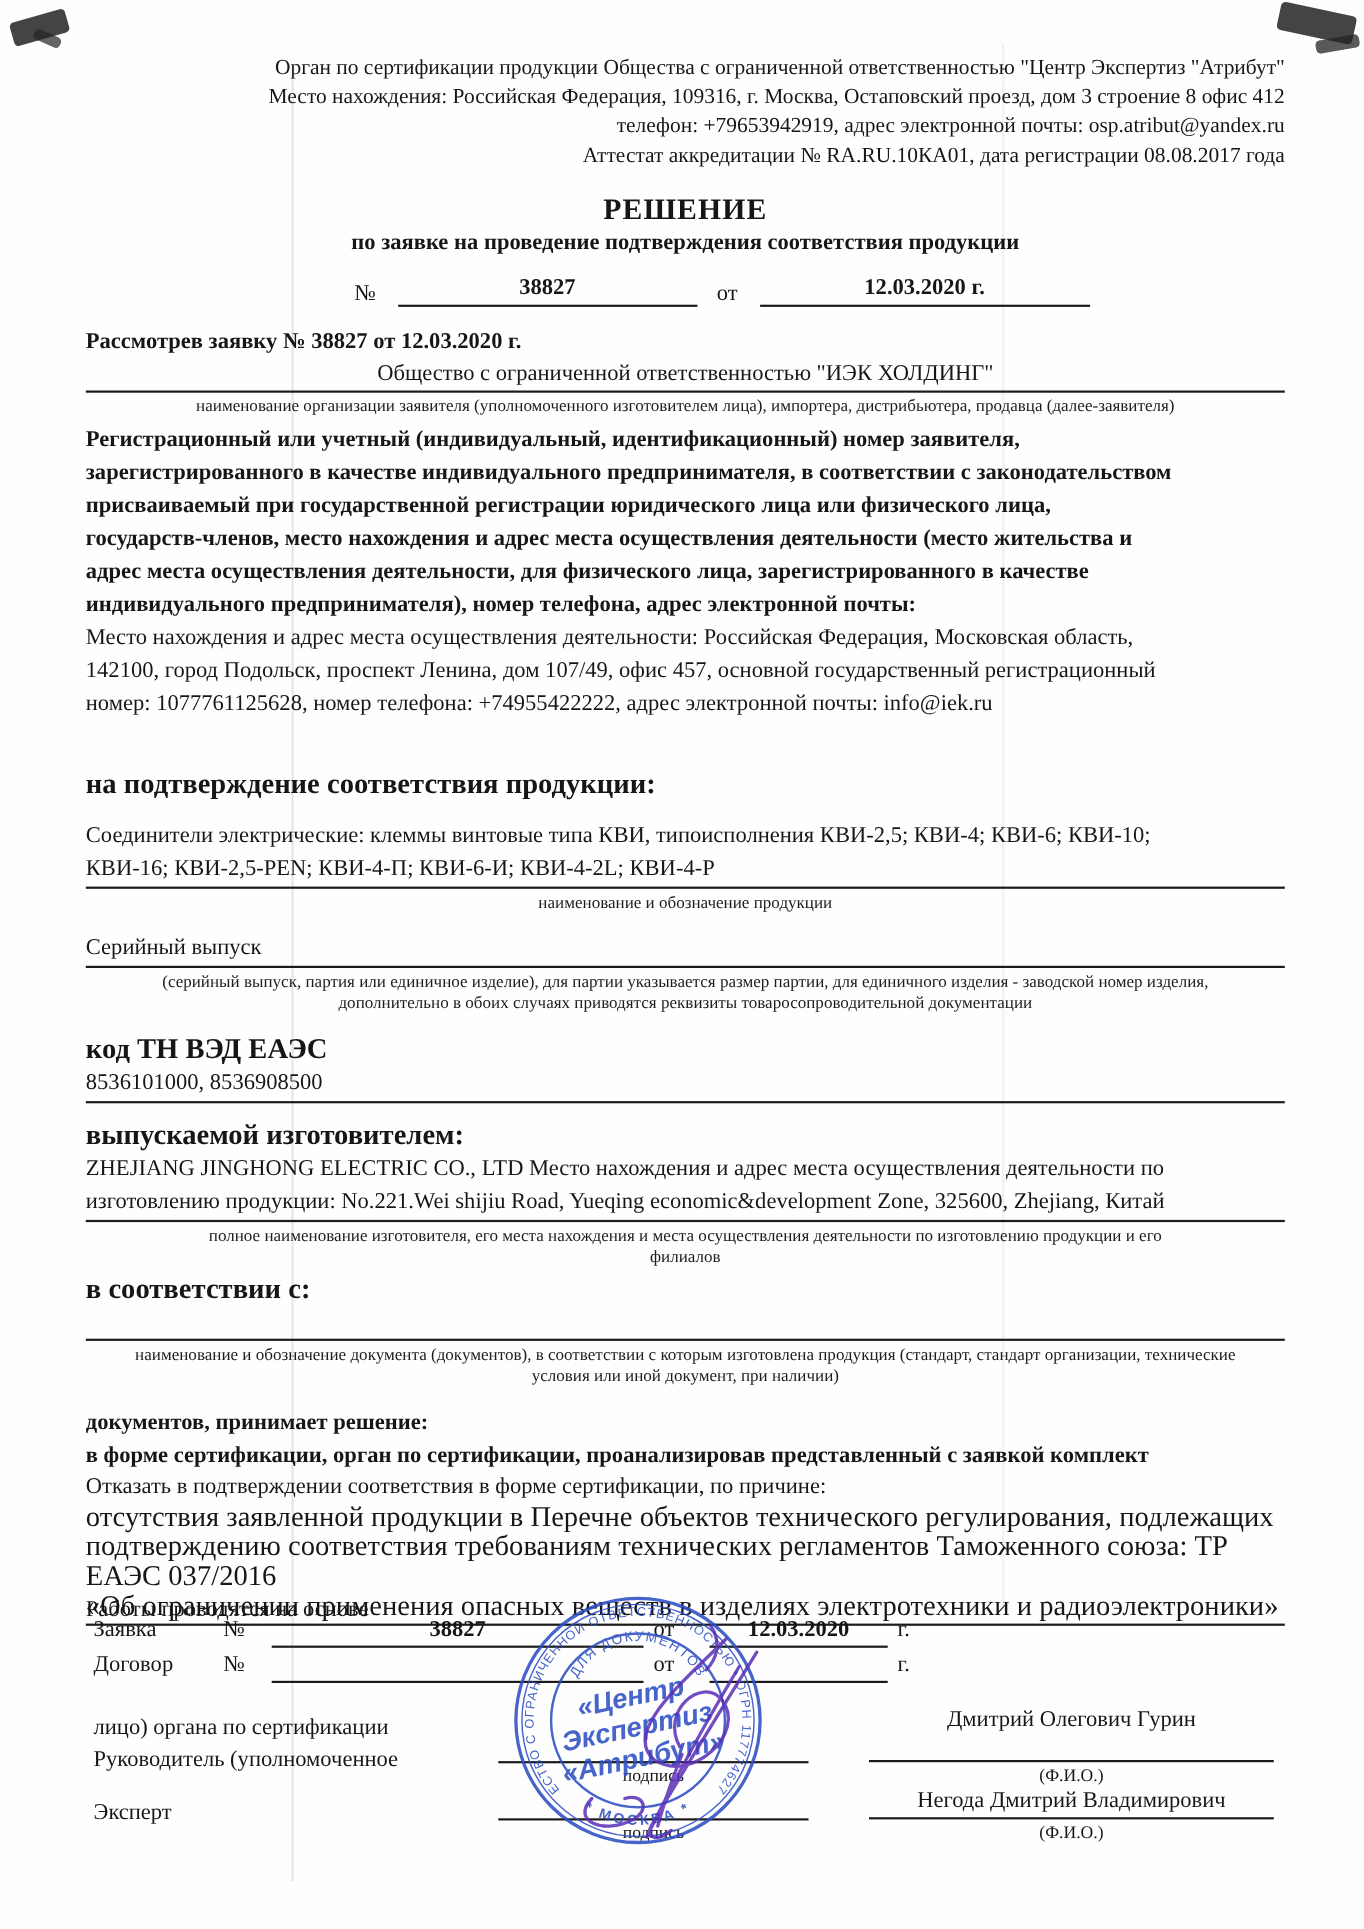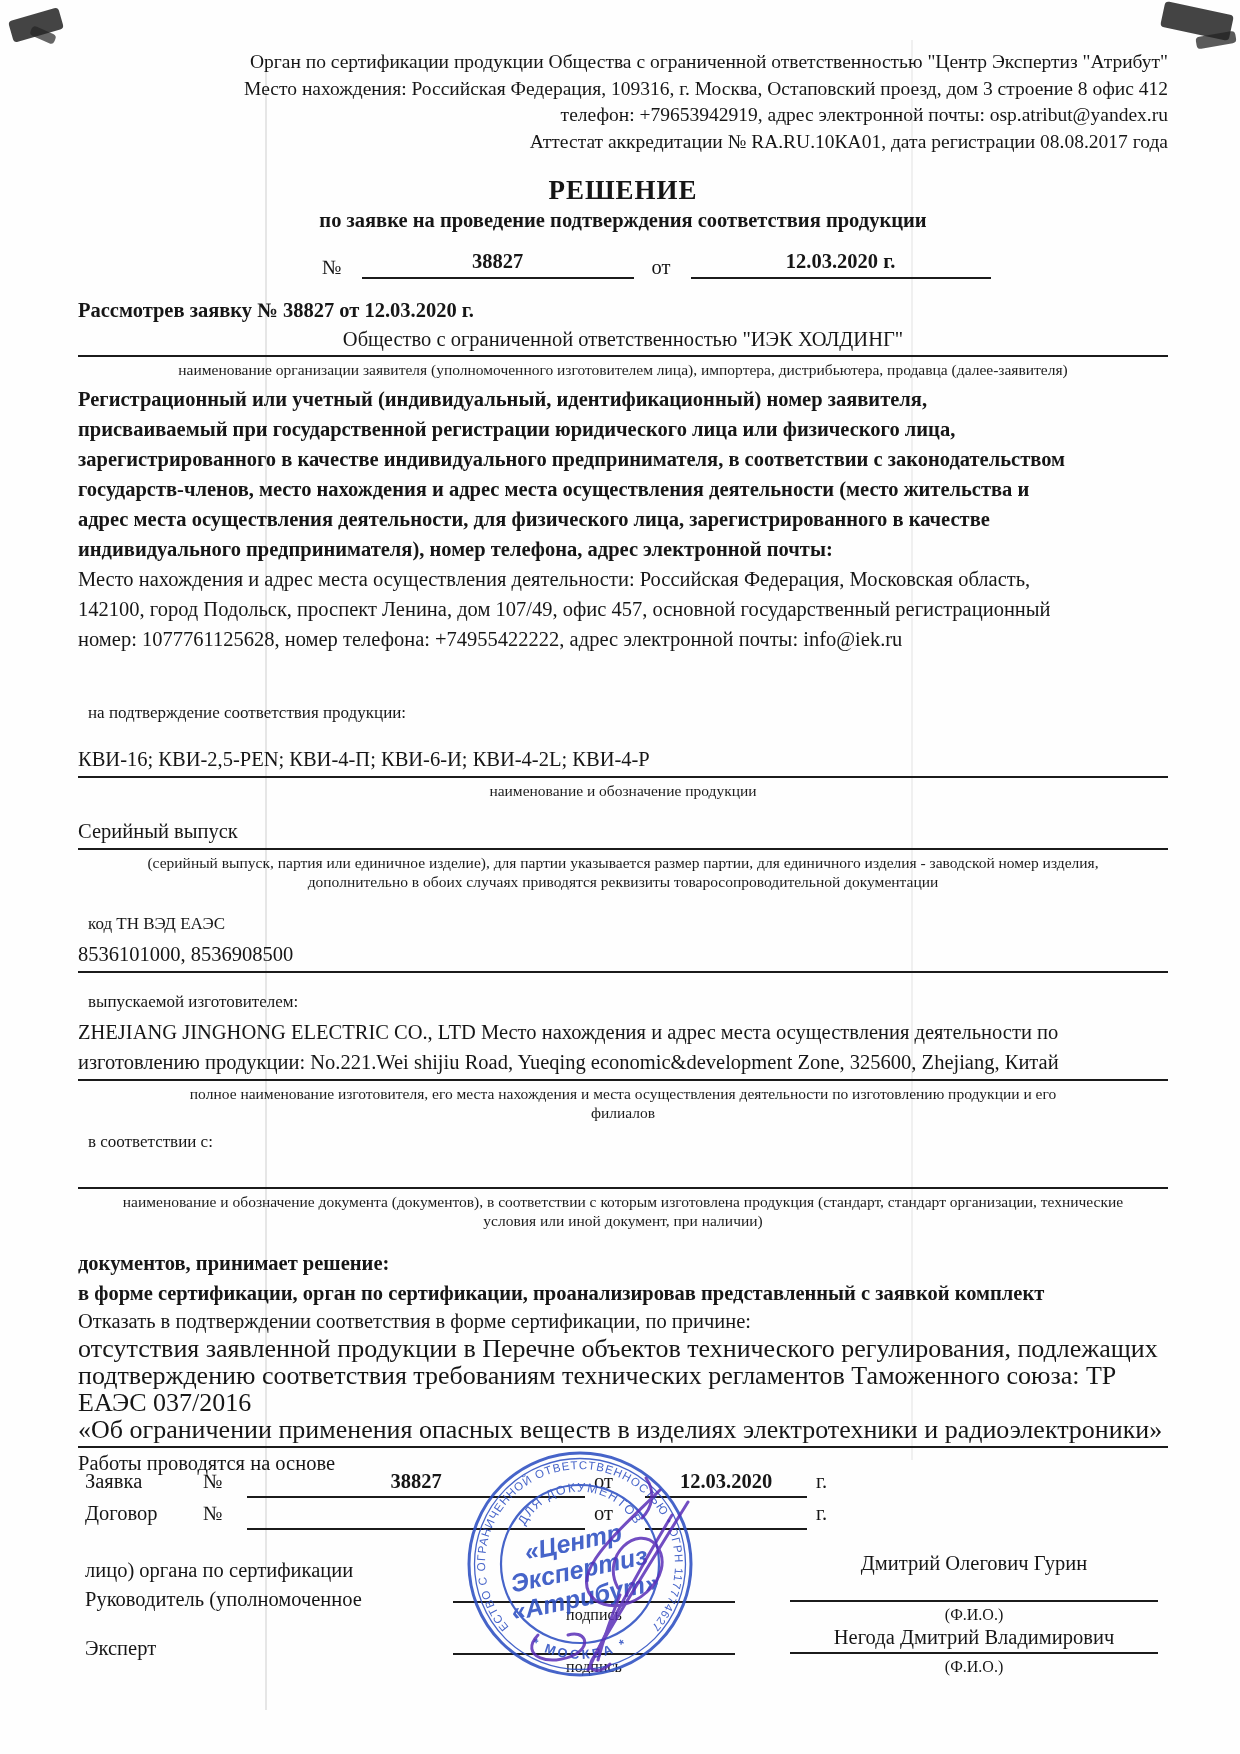--- a/index.html
+++ b/index.html
@@ -26,21 +26,21 @@
   .u2{width:300px;margin-left:20px;}
   .fromlbl{margin-left:18px;}
   .review{margin-top:16px;font-size:20.5px;font-weight:bold;line-height:28px;}
   .center-ul{margin-top:2px;text-align:center;font-size:20.5px;line-height:27px;border-bottom:2.5px solid #1b1b1b;padding-bottom:2px;}
   .caption{margin:3px auto 0 auto;text-align:center;font-size:15.5px;line-height:19px;color:#1c1c1c;}
   .cap-w{max-width:1045px;}
   .cap-n{max-width:930px;}
   .par{font-size:20.5px;line-height:30px;}
   .par-bold{font-weight:bold;}
   .mt5{margin-top:5px;} .mt14{margin-top:14px;} .mt16{margin-top:16px;} .mt18{margin-top:18px;} .mt44{margin-top:44px;}
-  .sect{font-size:17px;font-weight:normal;line-height:30px;margin-left:10px;}
+  .sect{font-size:26px;font-weight:bold;line-height:30px;}
   .ublock{border-bottom:2.8px solid #1b1b1b;padding-bottom:2px;font-size:20.5px;line-height:30px;}
   .blankline{margin-top:14px;border-bottom:2.8px solid #1b1b1b;height:16px;}
   .tight{line-height:27px;}
   .tightblock{border-bottom:2.8px solid #1b1b1b;padding-bottom:3px;font-size:26px;line-height:27px;font-family:Liberation Serif, serif;}
   
   .abs{position:absolute;}
   .works{left:78px;top:1452px;font-size:20.5px;}
   .brow{left:0;width:1240px;height:30px;font-size:20.5px;}
   .brow span{position:absolute;display:block;}
   .brow .lbl{left:85px;}
@@ -87,35 +87,36 @@
       <span>№</span><span class="uline u1">38827</span><span class="fromlbl">от</span><span class="uline u2">12.03.2020 г.</span>
     </div>
 
     <div class="review">Рассмотрев заявку № 38827 от 12.03.2020 г.</div>
 
     <div class="center-ul">Общество с ограниченной ответственностью "ИЭК ХОЛДИНГ"</div>
     <div class="caption cap-w">наименование организации заявителя (уполномоченного изготовителем лица), импортера, дистрибьютера, продавца (далее-заявителя)</div>
 
     <div class="par par-bold mt5">
         <div>Регистрационный или учетный (индивидуальный, идентификационный) номер заявителя,</div>
+        <div>зарегистрированного в качестве индивидуального предпринимателя, в соответствии с законодательством</div>
         <div>присваиваемый при государственной регистрации юридического лица или физического лица,</div>
-        <div>зарегистрированного в качестве индивидуального предпринимателя, в соответствии с законодательством</div>
         <div>государств-членов, место нахождения и адрес места осуществления деятельности (место жительства и</div>
         <div>адрес места осуществления деятельности, для физического лица, зарегистрированного в качестве</div>
         <div>индивидуального предпринимателя), номер телефона, адрес электронной почты:</div>
       </div>
     <div class="par">
         <div>Место нахождения и адрес места осуществления деятельности: Российская Федерация, Московская область,</div>
         <div>142100, город Подольск, проспект Ленина, дом 107/49, офис 457, основной государственный регистрационный</div>
         <div>номер: 1077761125628, номер телефона: +74955422222, адрес электронной почты: info@iek.ru</div>
       </div>
 
     <div class="sect mt44">на подтверждение соответствия продукции:</div>
 
     <div class="ublock mt16">
+        <div>Соединители электрические: клеммы винтовые  типа КВИ,  типоисполнения КВИ-2,5; КВИ-4; КВИ-6; КВИ-10;</div>
         <div>КВИ-16; КВИ-2,5-PEN; КВИ-4-П; КВИ-6-И; КВИ-4-2L; КВИ-4-Р</div>
       </div>
     <div class="caption cap-w">наименование и обозначение продукции</div>
 
     <div class="ublock mt16">Серийный выпуск</div>
     <div class="caption cap-w">(серийный выпуск, партия или единичное изделие), для партии указывается размер партии, для единичного изделия - заводской номер изделия, дополнительно в обоих случаях приводятся реквизиты товаросопроводительной документации</div>
 
     <div class="sect mt18">код ТН ВЭД ЕАЭС</div>
     <div class="ublock">8536101000, 8536908500</div>
 

